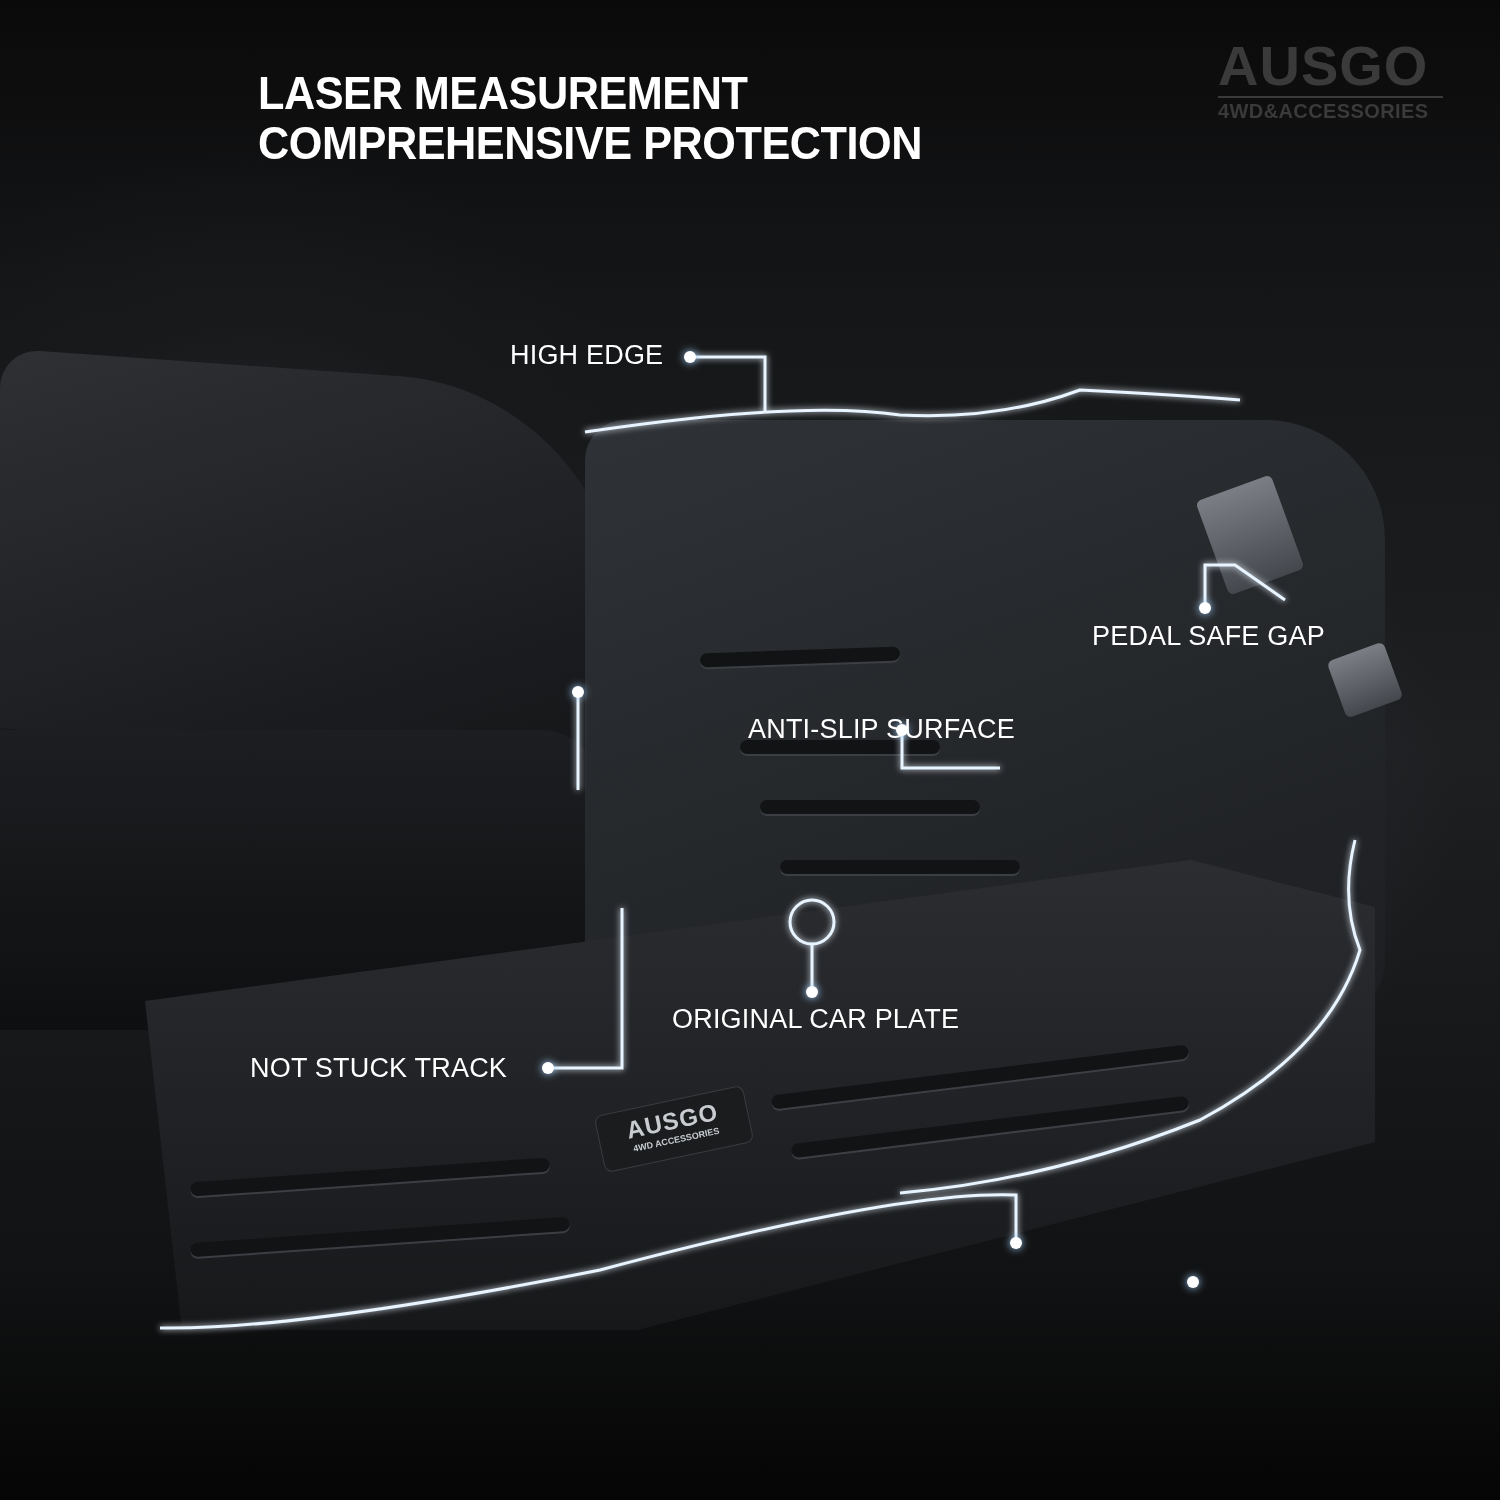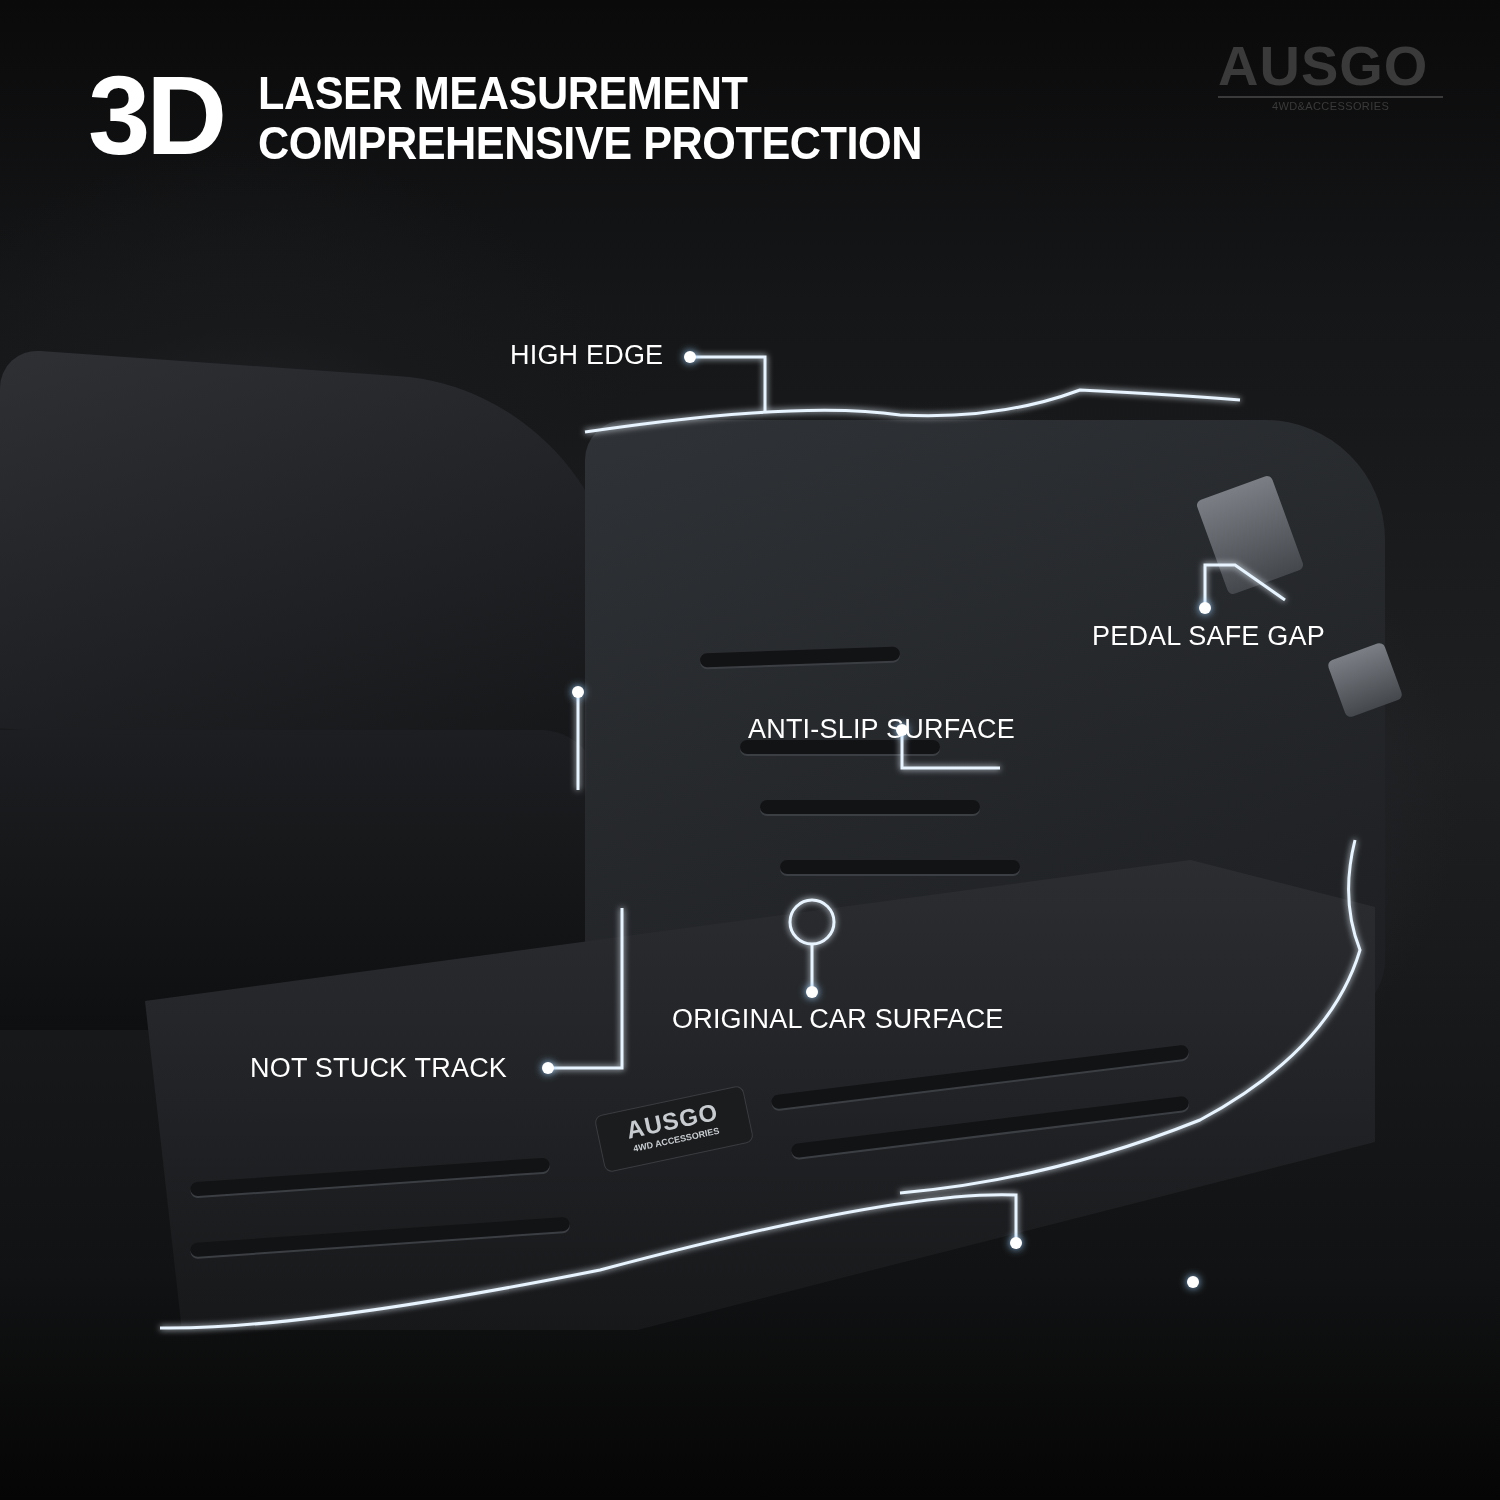--- a/index.html
+++ b/index.html
@@ -7,21 +7,21 @@
     background:
       radial-gradient(ellipse 700px 500px at 900px 800px, #3a3d42 0%, #24262a 45%, rgba(0,0,0,0) 80%),
       radial-gradient(ellipse 500px 500px at 250px 600px, #2c2e32 0%, #18191b 55%, rgba(0,0,0,0) 90%),
       linear-gradient(180deg,#0a0a0b 0%,#151617 20%,#1e1f21 50%,#111213 85%,#050505 100%);
     font-family:"Liberation Sans",sans-serif;}
   .title-3d{position:absolute;left:88px;top:60px;font-size:112px;font-weight:bold;color:#fff;letter-spacing:-4px;line-height:1;}
   .title-lines{position:absolute;left:258px;top:68px;color:#fff;font-weight:bold;font-size:47px;line-height:50px;letter-spacing:-0.5px;transform:scaleX(0.92);transform-origin:left top;}
   .logo{position:absolute;left:1218px;top:40px;color:#3a3a3a;text-align:left;}
   .logo-main{font-size:56px;font-weight:bold;letter-spacing:1px;line-height:52px;}
   .logo-rule{height:2px;background:#3a3a3a;margin:4px 0 2px 0;width:225px;}
-  .logo-sub{font-size:11px;font-weight:normal;letter-spacing:0.4px;text-align:center;}
+  .logo-sub{font-size:20px;font-weight:bold;letter-spacing:0.4px;}
   
   .seat{position:absolute;left:0;top:370px;width:620px;height:380px;background:linear-gradient(160deg,#2e3034,#141517);border-radius:40px 220px 40px 0;transform:skewY(4deg);}
   .seat-base{position:absolute;left:0;top:730px;width:600px;height:300px;background:linear-gradient(180deg,#1d1e21,#0e0f10);border-radius:0 60px 40px 0;}
   .mat{position:absolute;left:585px;top:420px;width:800px;height:600px;background:linear-gradient(160deg,#2f3236,#1c1e21);border-radius:40px 120px 60px 60px;}
   .scuff{position:absolute;left:145px;top:860px;width:1230px;height:470px;background:linear-gradient(180deg,#2b2d31,#17181a);clip-path:polygon(0 30%,85% 0,100% 10%,100% 60%,40% 100%,3% 100%);}
   .rib{position:absolute;height:14px;border-radius:7px;background:#121315;box-shadow:0 2px 0 #3b3e43;}
   .pedal{position:absolute;background:linear-gradient(180deg,#7b7f85,#44474c);border-radius:6px;}
   .badge{position:absolute;left:598px;top:1100px;width:150px;height:56px;background:#1b1c1e;border-radius:8px;border:1px solid #3a3c40;transform:rotate(-12deg);color:#c8ccd0;text-align:center;}
   .badge-main{font-size:24px;font-weight:bold;letter-spacing:1px;margin-top:6px;}
   .badge-sub{font-size:9px;font-weight:bold;}
@@ -84,29 +84,28 @@
 
   <div class="dot" style="left:1199px;top:602px"></div>
   <div class="label" style="left:1092px;top:621px">PEDAL SAFE GAP</div>
 
   <div class="dot" style="left:572px;top:686px"></div>
 
   <div class="dot" style="left:896px;top:724px"></div>
   <div class="label" style="left:748px;top:714px">ANTI-SLIP SURFACE</div>
 
   <div class="dot" style="left:806px;top:986px"></div>
-  <div class="label" style="left:672px;top:1004px">ORIGINAL CAR SURFACE</div>
+  <div class="label" style="left:672px;top:1004px">ORIGINAL CAR PLATE</div>
 
   <div class="dot" style="left:542px;top:1062px"></div>
   <div class="label" style="left:250px;top:1053px">NOT STUCK TRACK</div>
 
   <div class="dot" style="left:1010px;top:1237px"></div>
   <div class="dot" style="left:1187px;top:1276px"></div>
 
-  <div class="title-3d">3D</div>
   <div class="title-lines">
     <div>LASER MEASUREMENT</div>
     <div>COMPREHENSIVE PROTECTION</div>
   </div>
 
   <div class="logo">
     <div class="logo-main">AUSGO</div>
     <div class="logo-rule"></div>
     <div class="logo-sub">4WD&amp;ACCESSORIES</div>
   </div>

